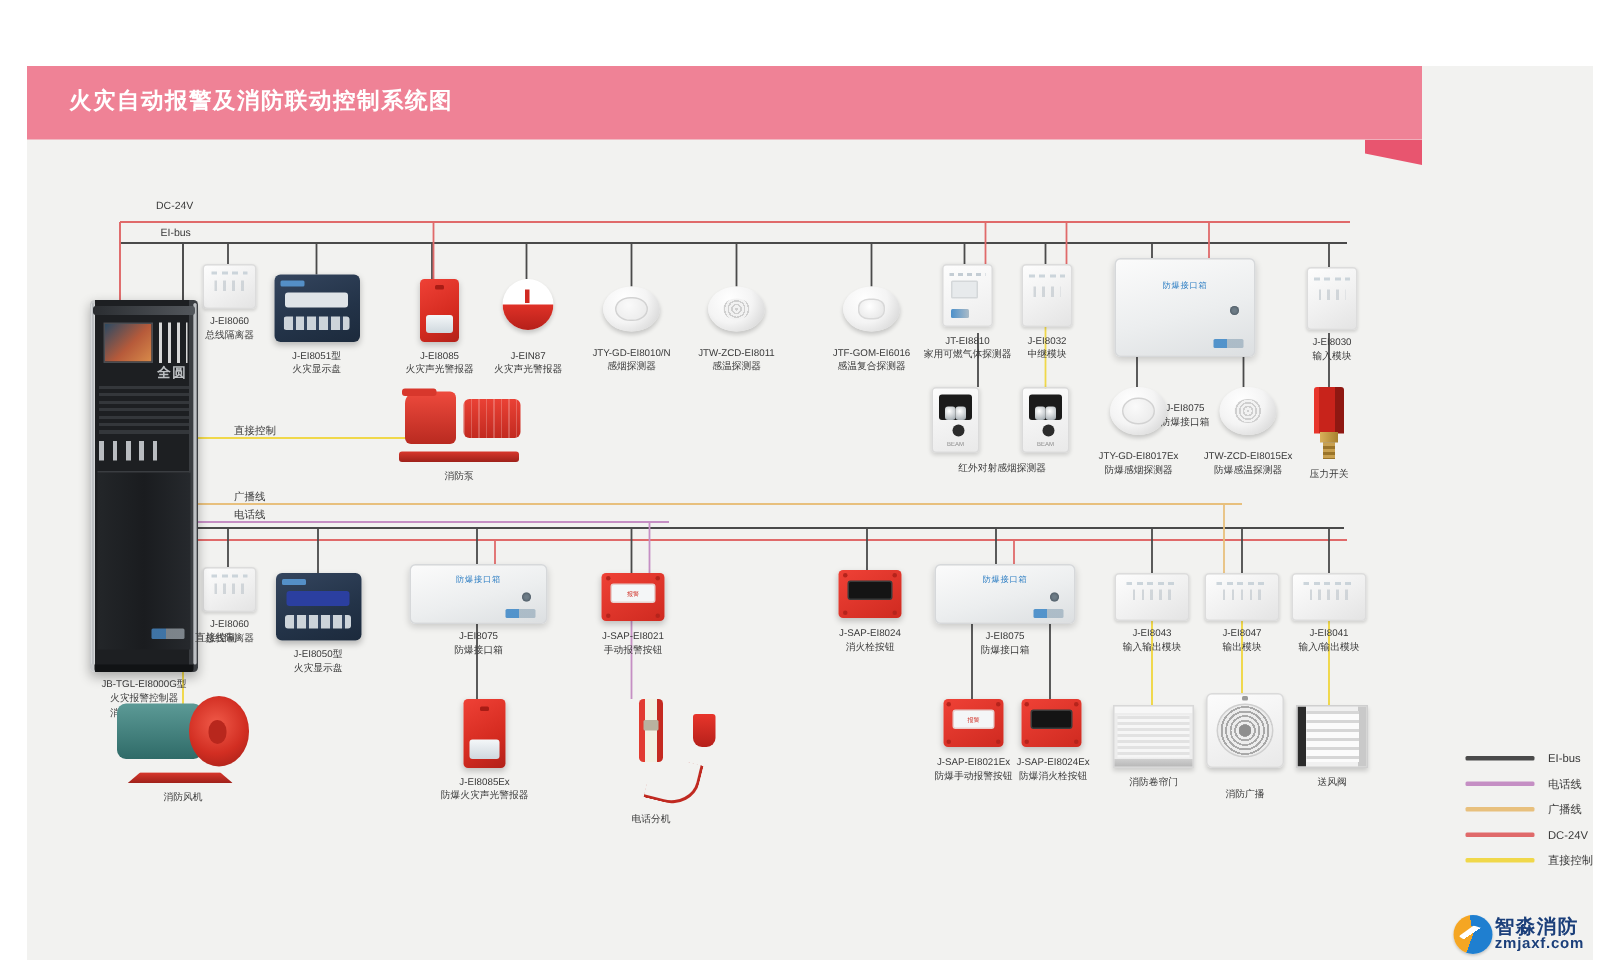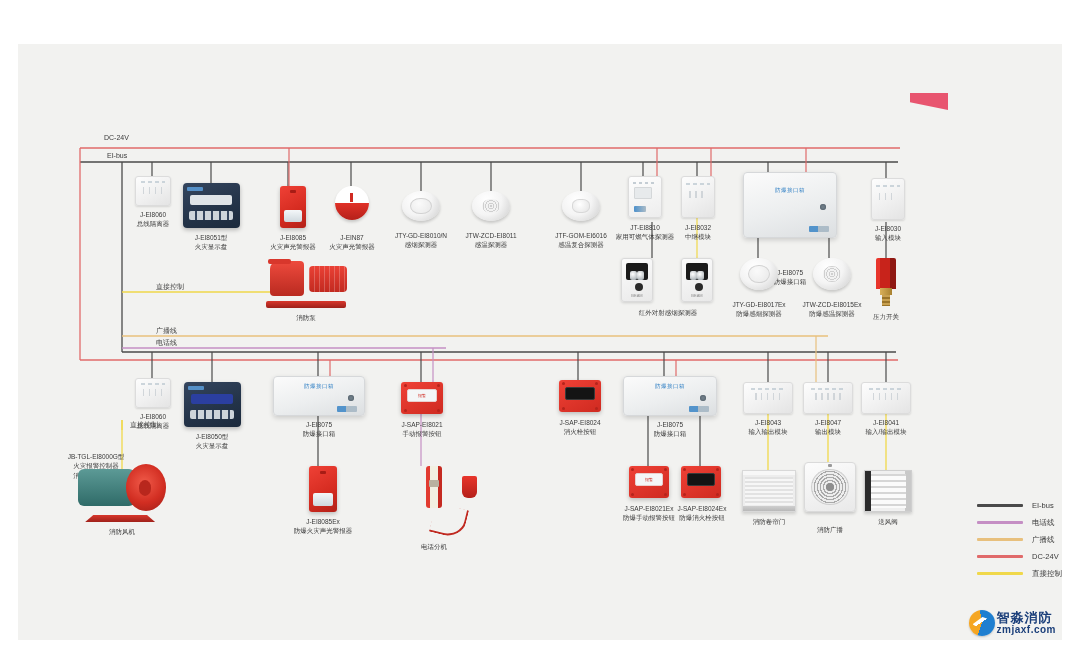--- a/index.html
+++ b/index.html
@@ -288,20 +288,23 @@
 </head>
 <body>
 
 <div id="page">
 
   <div class="rail-top"></div>
   <div class="rail left"></div>
   <div class="rail right"></div>
   <div class="rail-bot"></div>
 
+  <div id="header-banner">
+    <div id="header-title">火灾自动报警及消防联动控制系统图</div>
+  </div>
   <div id="banner-fold"></div>
 
   <svg id="wires" viewBox="0 0 1080 648">
 
     <path d="M80,148 H900" stroke="#e06a6a" stroke-width="1.3" fill="none"></path>
 
     <path d="M80,162 H898" stroke="#4a4a4a" stroke-width="1.3" fill="none"></path>
 
     <path d="M80,148 V360" stroke="#e06a6a" stroke-width="1.3" fill="none"></path>
     <path d="M122,162 V352" stroke="#4a4a4a" stroke-width="1.3" fill="none"></path>
@@ -371,20 +374,35 @@
     <path d="M700,416 V466" stroke="#4a4a4a" stroke-width="1.2" fill="none"></path>
   </svg>
 
   <div class="wlabel" style="left:104px; top:134px;">DC-24V</div>
   <div class="wlabel" style="left:104px; top:152px; background:#f2f2f0; padding:0 3px;">EI-bus</div>
   <div class="wlabel" style="left:156px; top:282px;">直接控制</div>
   <div class="wlabel" style="left:156px; top:326px;">广播线</div>
   <div class="wlabel" style="left:156px; top:338px;">电话线</div>
   <div class="wlabel" style="left:130px; top:420px;">直接控制</div>
 
+  <div id="fac-cabinet" style="left:60px; top:200px; width:72px; height:248px;">
+    <div class="fac-body">
+      <div class="fac-rail l"></div>
+      <div class="fac-rail r"></div>
+      <div class="fac-top"></div>
+      <div class="fac-screen"></div>
+      <div class="fac-leds"></div>
+      <div class="fac-logo">全圆</div>
+      <div class="fac-rows"></div>
+      <div class="fac-btns"></div>
+      <div class="fac-door"></div>
+      <div class="fac-badge"></div>
+      <div class="fac-foot"></div>
+    </div>
+  </div>
   <div class="node" style="left:30px; top:452px; width:132px;">
     <div class="cap">
       <span>JB-TGL-EI8000G型</span>
       <span class="ln2">火灾报警控制器</span>
       <span class="ln2">消防联动控制器</span>
     </div>
   </div>
 
   <div class="node" style="left:124px; top:176px; width:58px;">
     <div class="art mod" style="width:36px;height:30px;">

